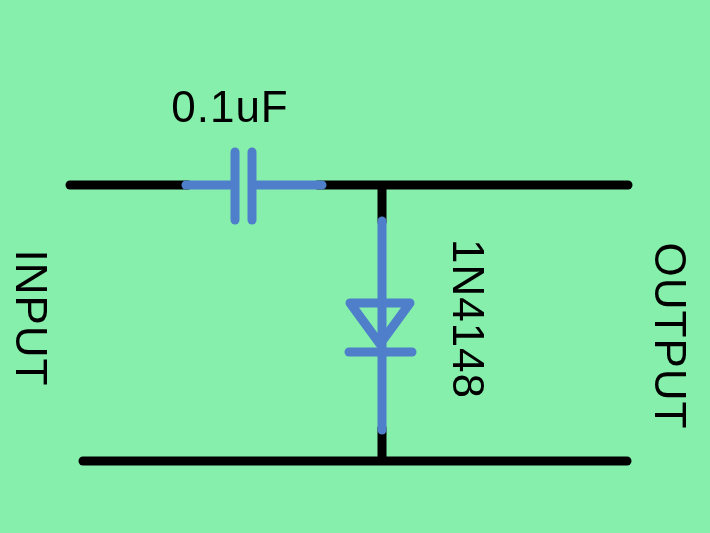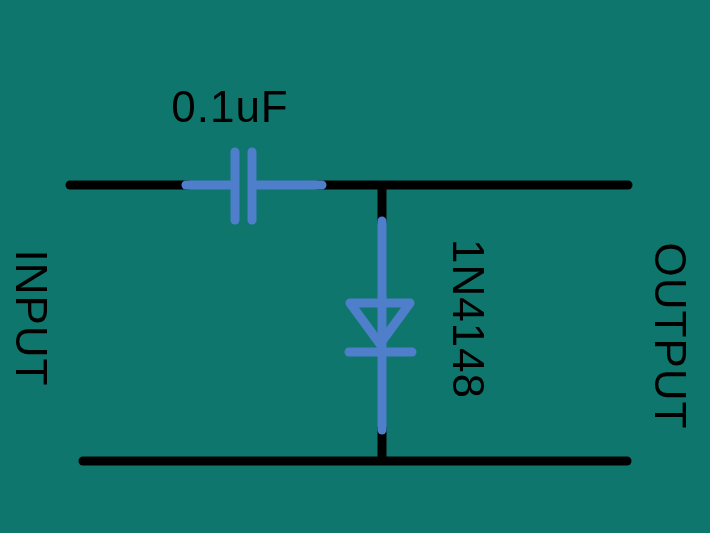--- a/index.html
+++ b/index.html
@@ -5,21 +5,21 @@
   html, body {
     margin: 0;
     padding: 0;
     background: #ffffff;
     font-family: "Liberation Sans", sans-serif;
   }
   #canvas {
     position: relative;
     width: 710px;
     height: 533px;
-    background: #0f766e;
+    background: #86efac;
     overflow: hidden;
   }
   #schematic-svg {
     position: absolute;
     left: 0;
     top: 0;
   }
   .label {
     position: absolute;
     color: #000000;

